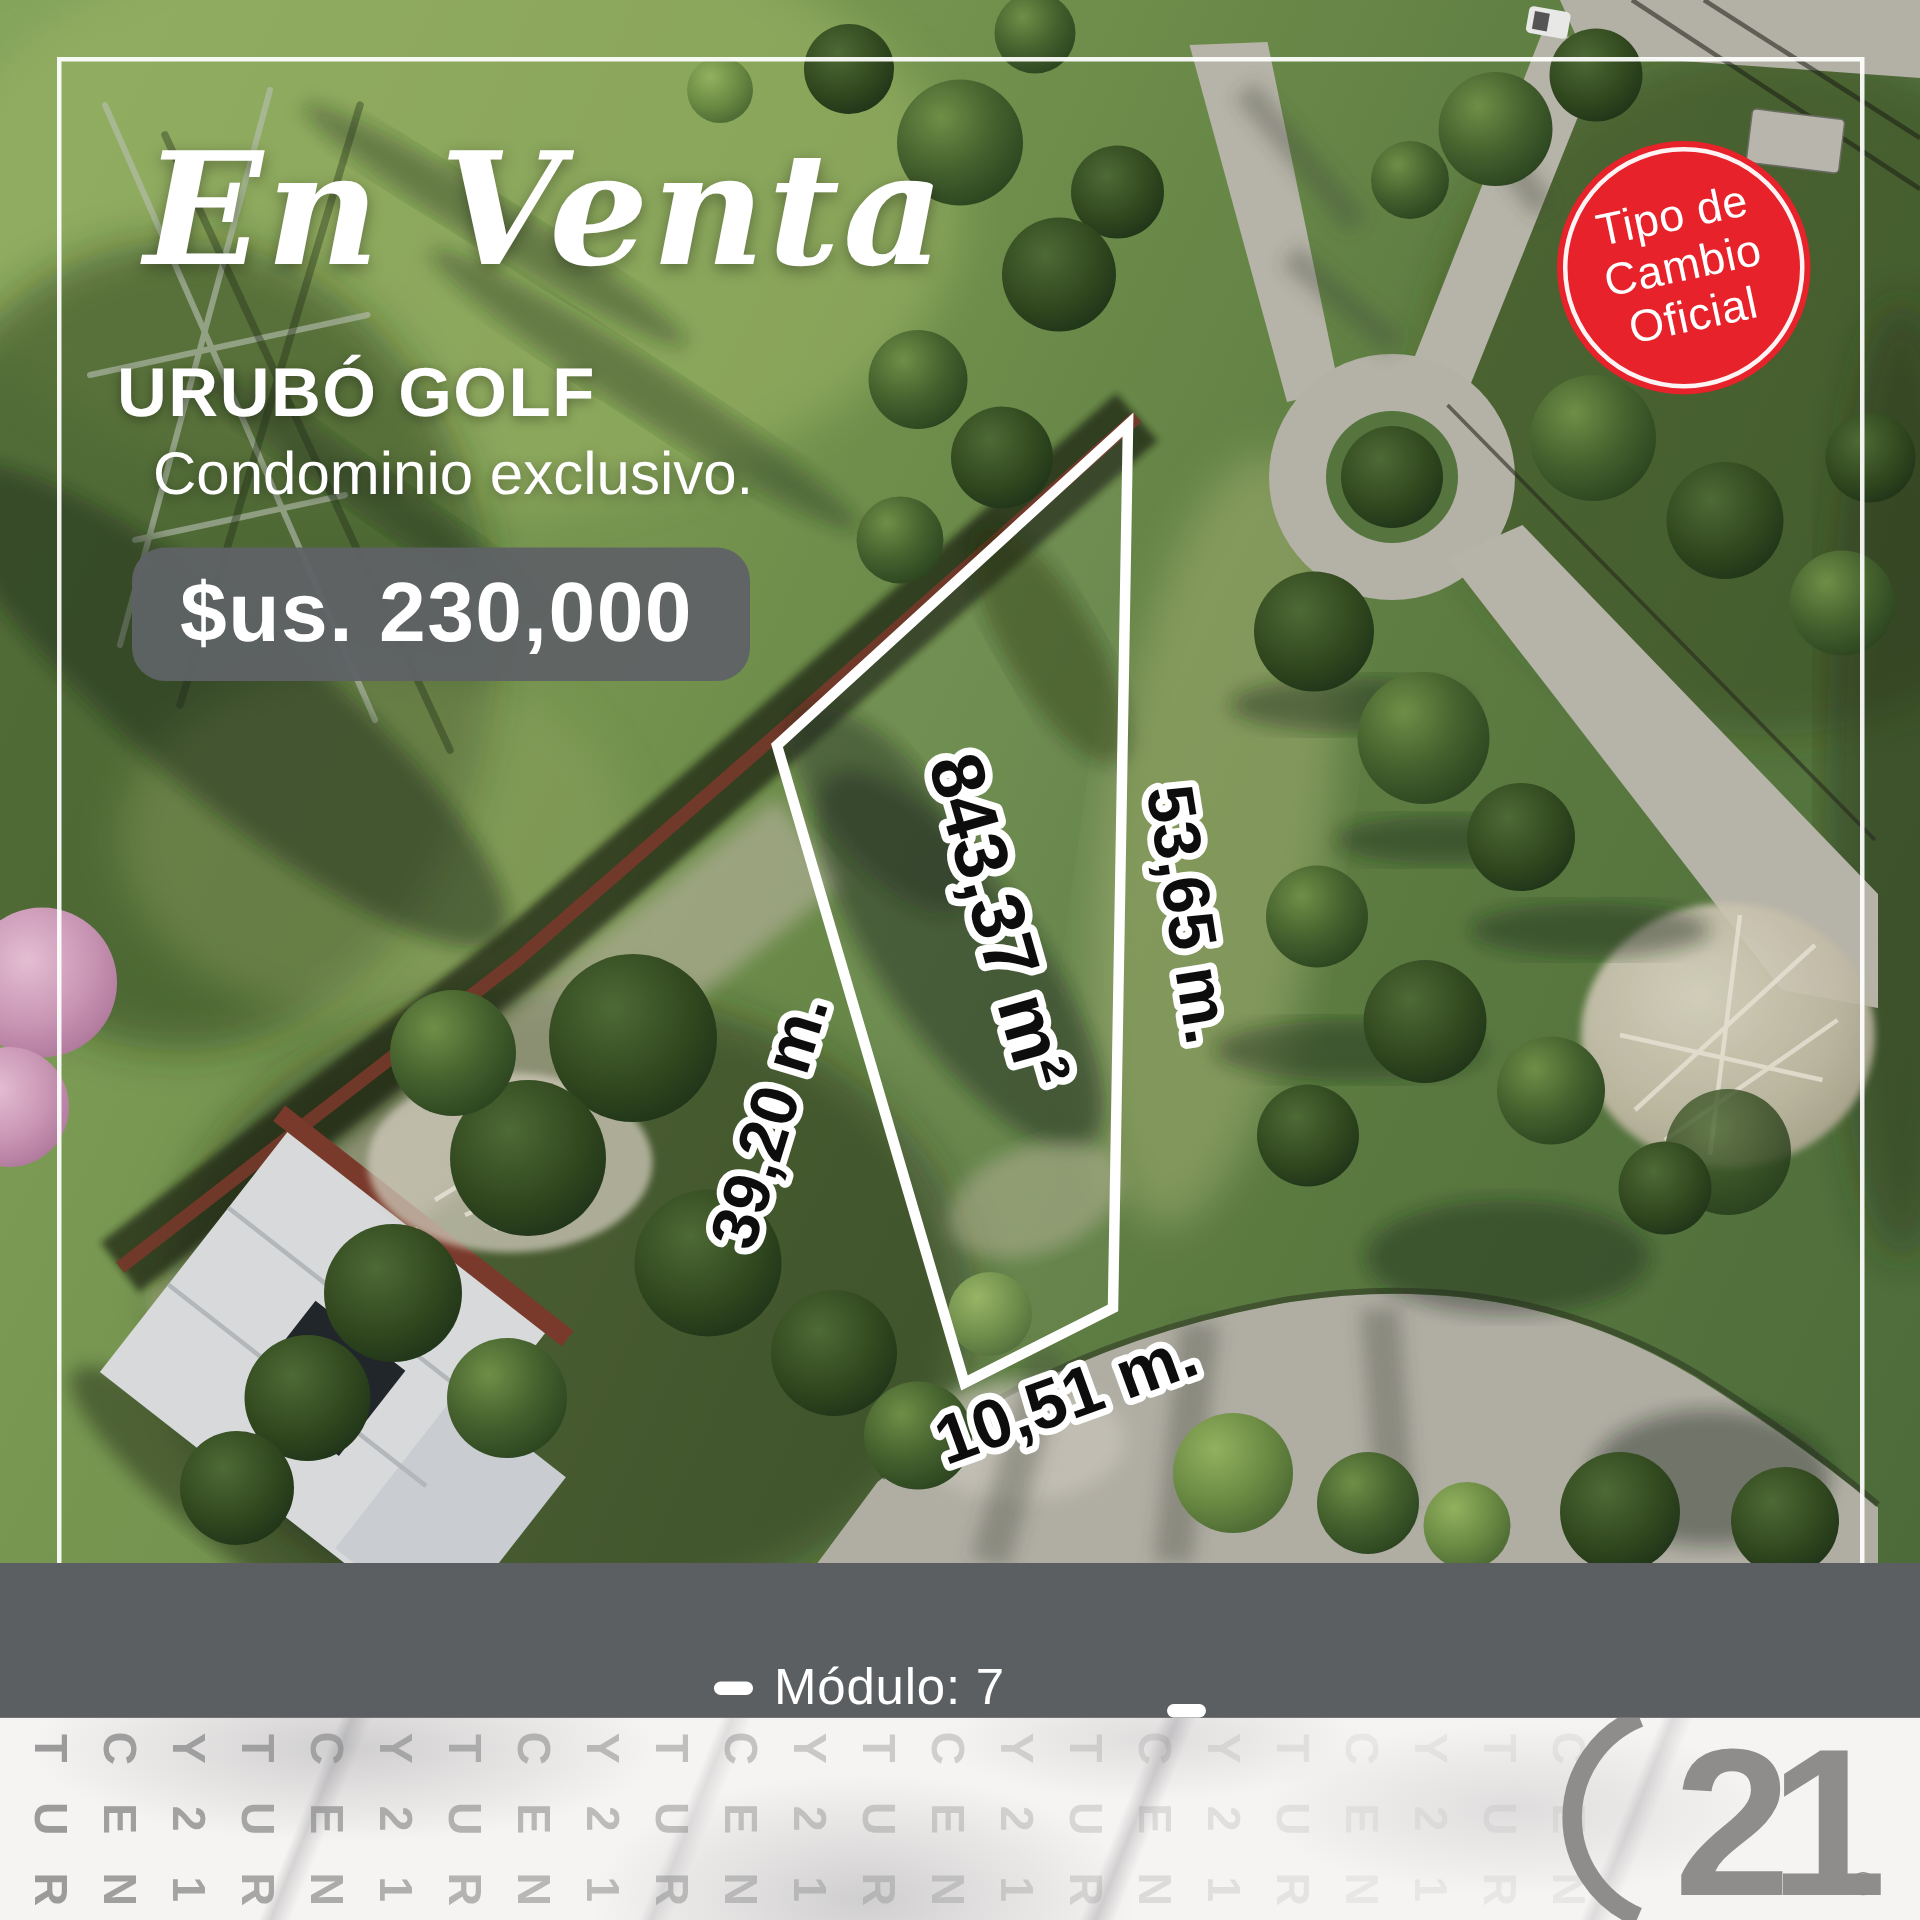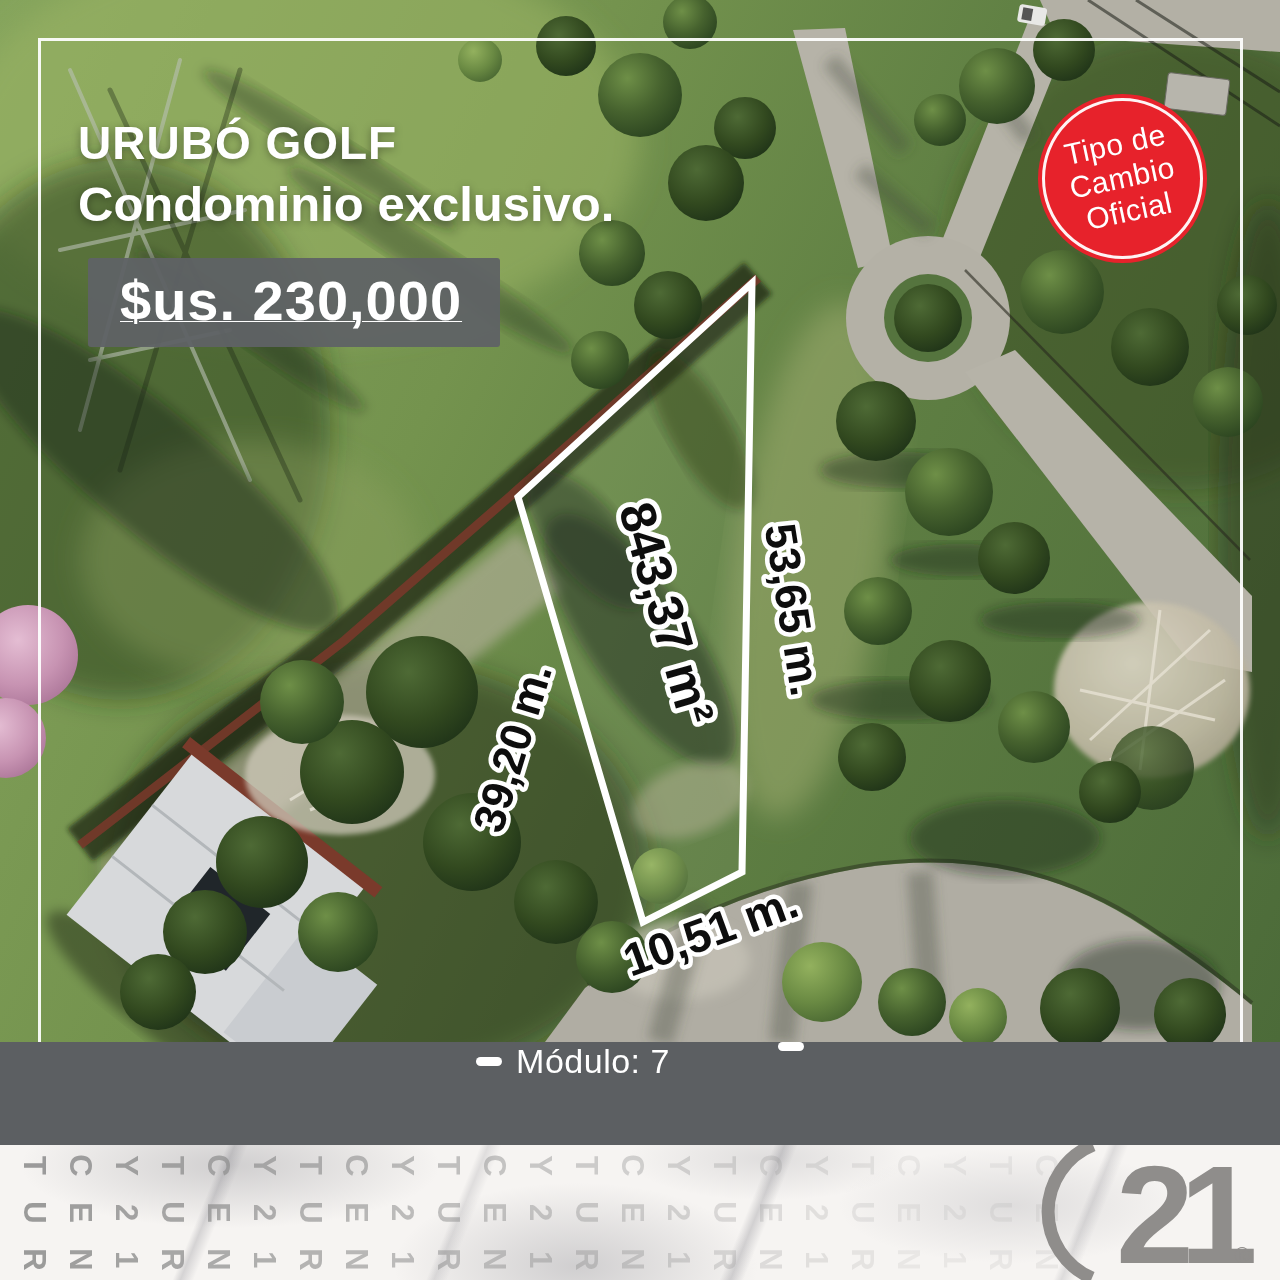--- a/index.html
+++ b/index.html
@@ -23,40 +23,40 @@
 
   
   .header{position:absolute;left:78px;top:74px;z-index:50;color:#fff;}
   .kicker{font-size:47px;font-weight:bold;letter-spacing:4px;
           text-shadow:0 2px 8px rgba(0,0,0,.35);}
   .script-title{font-family:"DejaVu Serif",cursive;font-style:italic;font-weight:bold;
           font-size:104px;line-height:1;margin:14px 0 0 18px;letter-spacing:2px;
           text-shadow:0 3px 10px rgba(0,0,0,.35);}
   .location{font-size:46px;font-weight:bold;letter-spacing:1px;margin-top:42px;
           text-shadow:0 2px 8px rgba(0,0,0,.35);}
-  .subtitle{font-size:49px;font-weight:bold;margin-top:6px;text-shadow:0 2px 8px rgba(0,0,0,.35);}
+  .subtitle{font-size:40px;font-weight:normal;margin-top:6px;text-shadow:0 2px 8px rgba(0,0,0,.35);margin-left:24px;}
   .price-badge{display:inline-block;margin-top:26px;margin-left:10px;
-          background:rgba(95,98,101,.95);border-radius:3px;padding:10px 38px 14px 32px;text-decoration:underline;}
+          background:rgba(95,98,101,.95);border-radius:22px;padding:10px 38px 14px 32px;}
   .price-badge span{font-size:56px;font-weight:bold;color:#fff;letter-spacing:1px;}
 
   
   .exchange-badge{position:absolute;left:1038px;top:94px;width:169px;height:169px;z-index:50;
           border-radius:50%;background:var(--red);display:flex;align-items:center;justify-content:center;}
   .exchange-badge:after{content:"";position:absolute;inset:4px;border:3px solid rgba(255,255,255,.95);
           border-radius:50%;}
   .exchange-badge .lines{transform:rotate(-12deg);text-align:center;color:#fff;
           font-size:30px;line-height:1.14;font-weight:500;letter-spacing:.5px;}
 
   
   .overlay-svg text{font-family:"Liberation Sans",sans-serif;font-weight:bold;
           fill:#0d0d0d;stroke:#fff;paint-order:stroke;stroke-linejoin:round;}
 
   
   .info-bar{position:absolute;left:0;top:1042px;width:1280px;height:103px;background:var(--bar-bg);
-          display:flex;align-items:flex-start;justify-content:center;gap:108px;color:#fff;z-index:45;}
+          display:flex;align-items:flex-end;justify-content:center;gap:108px;color:#fff;z-index:45;}
   .bar-item{display:flex;align-items:center;gap:14px;font-size:34px;letter-spacing:.5px;}
   .dash{display:inline-block;width:26px;height:9px;border-radius:5px;background:#fff;}
   .m2-icon{display:inline-block;width:48px;height:50px;}
 
   
   .footer{position:absolute;left:0;top:1145px;width:1280px;height:135px;overflow:hidden;
     background:
       radial-gradient(ellipse 300px 90px at 18% 15%, rgba(110,110,118,.28), transparent 70%),
       radial-gradient(ellipse 260px 120px at 45% 90%, rgba(120,120,128,.30), transparent 70%),
       radial-gradient(ellipse 240px 80px at 79% 45%, rgba(130,130,138,.20), transparent 72%),
@@ -257,20 +257,21 @@
       <text transform="translate(650,618) rotate(74)" text-anchor="middle" font-size="50" stroke-width="10">843,37 m²</text>
       <text transform="translate(778,612) rotate(81)" text-anchor="middle" font-size="44" stroke-width="9">53,65 m.</text>
       <text transform="translate(527,752) rotate(-73)" text-anchor="middle" font-size="44" stroke-width="9">39,20 m.</text>
       <text transform="translate(716,946) rotate(-20)" text-anchor="middle" font-size="46" stroke-width="9">10,51 m.</text>
     </svg>
   </div>
 
   <div class="frame"></div>
 
   <div class="header">
+    <div class="script-title">En Venta</div>
     <div class="location">URUBÓ GOLF</div>
     <div class="subtitle">Condominio exclusivo.</div>
     <div class="price-badge">
       <span>$us. 230,000</span>
     </div>
   </div>
 
   <div class="exchange-badge">
     <div class="lines">
       <div>Tipo de</div>

